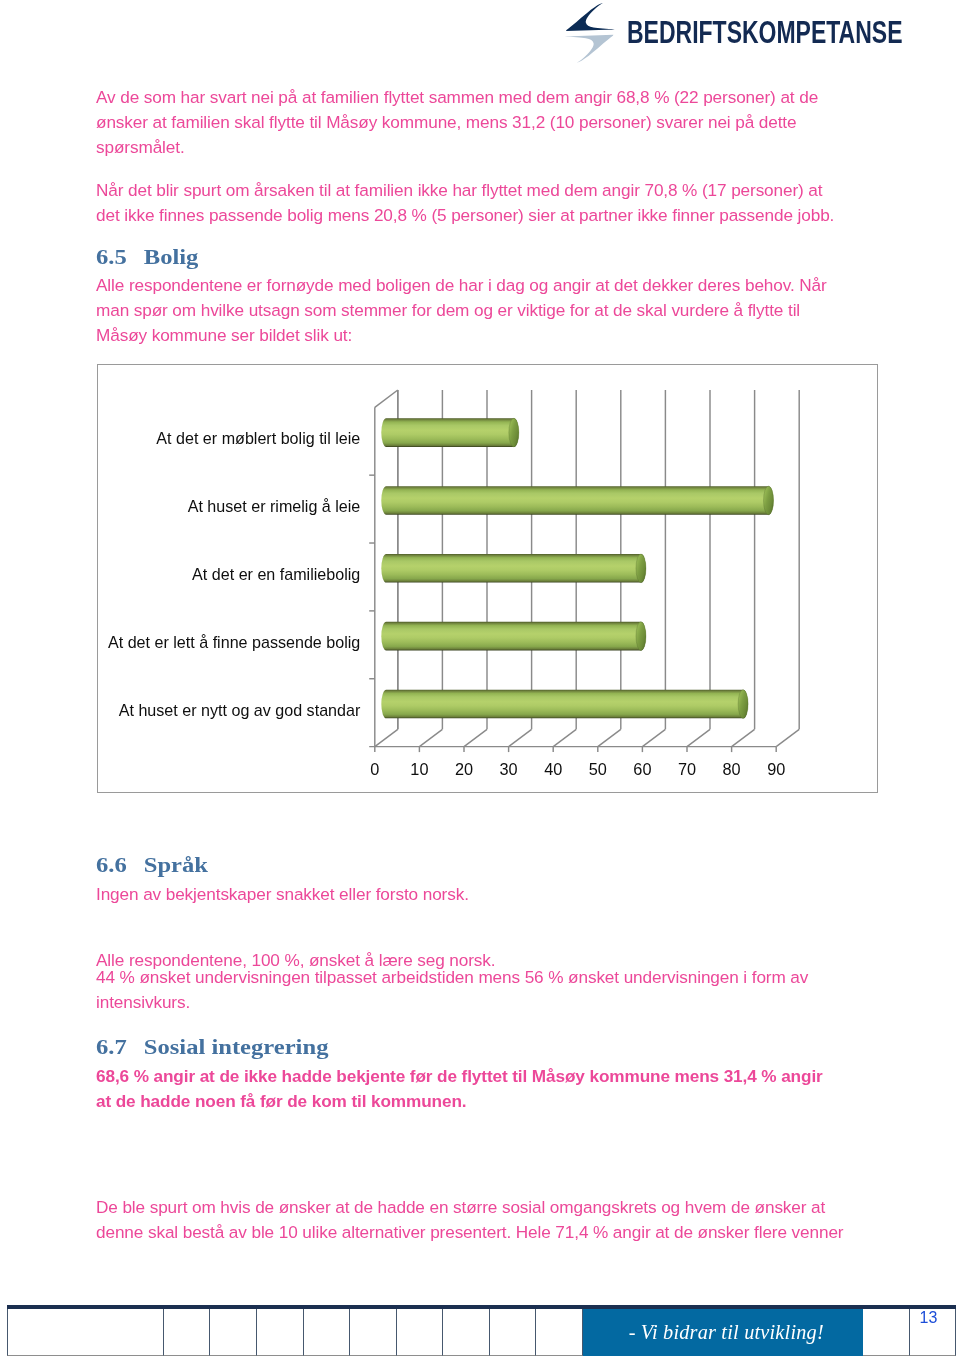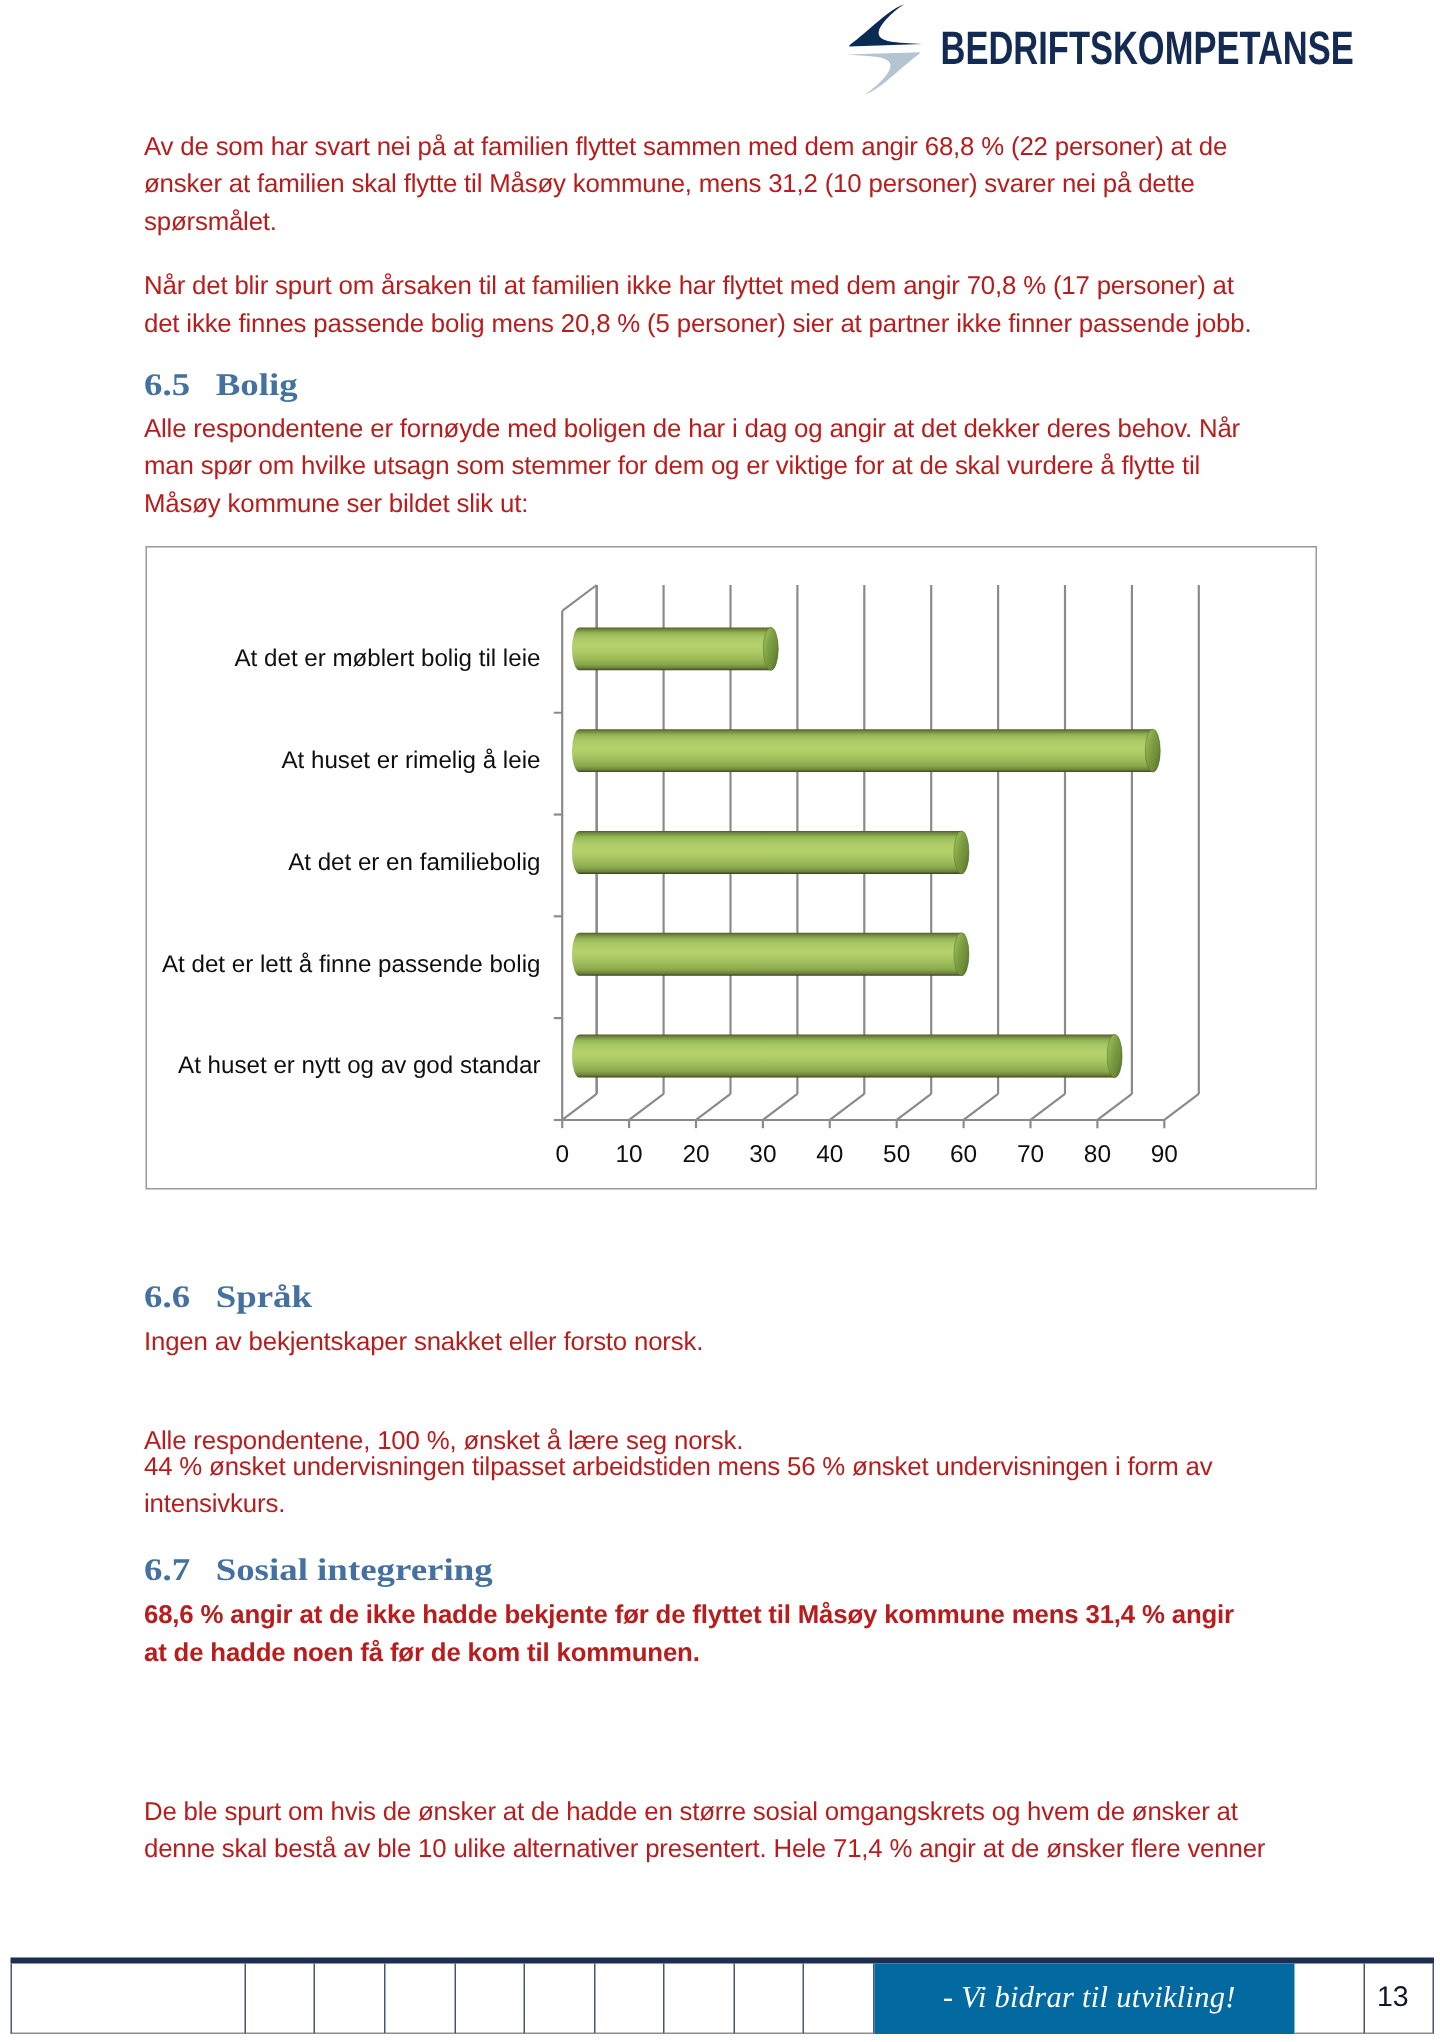--- a/index.html
+++ b/index.html
@@ -1,21 +1,21 @@
 <!DOCTYPE html>
 <html><head>
 <meta charset="utf-8">
 <title>Rapport</title>
 <style>
   html,body{margin:0;padding:0;}
   body{width:960px;height:1361px;background:#ffffff;font-family:"Liberation Sans",sans-serif;
        -webkit-font-smoothing:antialiased;position:relative;overflow:hidden;}
   .page{position:absolute;left:0;top:0;width:960px;height:1361px;}
   .logo{position:absolute;left:563px;top:0px;width:345px;height:70px;}
-  p.body{position:absolute;left:96px;width:745px;margin:0;color:#b91c1c;font-size:17.2px;line-height:25.0px;
+  p.body{position:absolute;left:96px;width:745px;margin:0;color:#ec4899;font-size:17.2px;line-height:25.0px;
          letter-spacing:-0.11px;}
   h3.hd{position:absolute;left:96px;margin:0;color:#44719f;font-family:"Liberation Serif",serif;
         font-weight:bold;font-size:24.6px;line-height:25px;white-space:nowrap;
         transform:scaleY(0.855);transform-origin:left top;}
   .hgap{display:inline-block;width:17px;}
 
   #p1{top:85px;}
   #p2{top:178px;}
   #h65{top:246px;}
   #p3{top:273px;}
@@ -32,21 +32,21 @@
 
   .footer{position:absolute;left:7px;top:1305px;width:949px;height:53px;}
   .frule{position:absolute;left:0;top:0;width:949px;height:3.6px;background:#1b2f50;}
   .fcells{position:absolute;left:0;top:3.6px;display:flex;height:47px;}
   .fc{box-sizing:border-box;border-right:1.2px solid #46586e;border-bottom:1.2px solid #8e8e8e;
       height:47px;}
   .fc:first-child{border-left:1.2px solid #46586e;}
   .fc.tag{background:#0369a1;display:flex;align-items:center;justify-content:center;
           color:#ffffff;font-family:"Liberation Serif",serif;font-style:italic;font-size:20.3px;
           letter-spacing:0.2px;border-right:none;border-bottom:none;padding-left:7px;}
-  .fc.pg{display:flex;align-items:center;justify-content:center;font-size:19px;color:#0f172a;
+  .fc.pg{display:flex;align-items:flex-start;justify-content:center;font-size:16px;color:#1d4ed8;
          letter-spacing:0;padding-right:8px;}
 </style>
 </head>
 <body>
 
 <div class="page">
 
   <div class="logo">
     <svg width="345" height="70" viewBox="0 0 345 70">
       <g>

